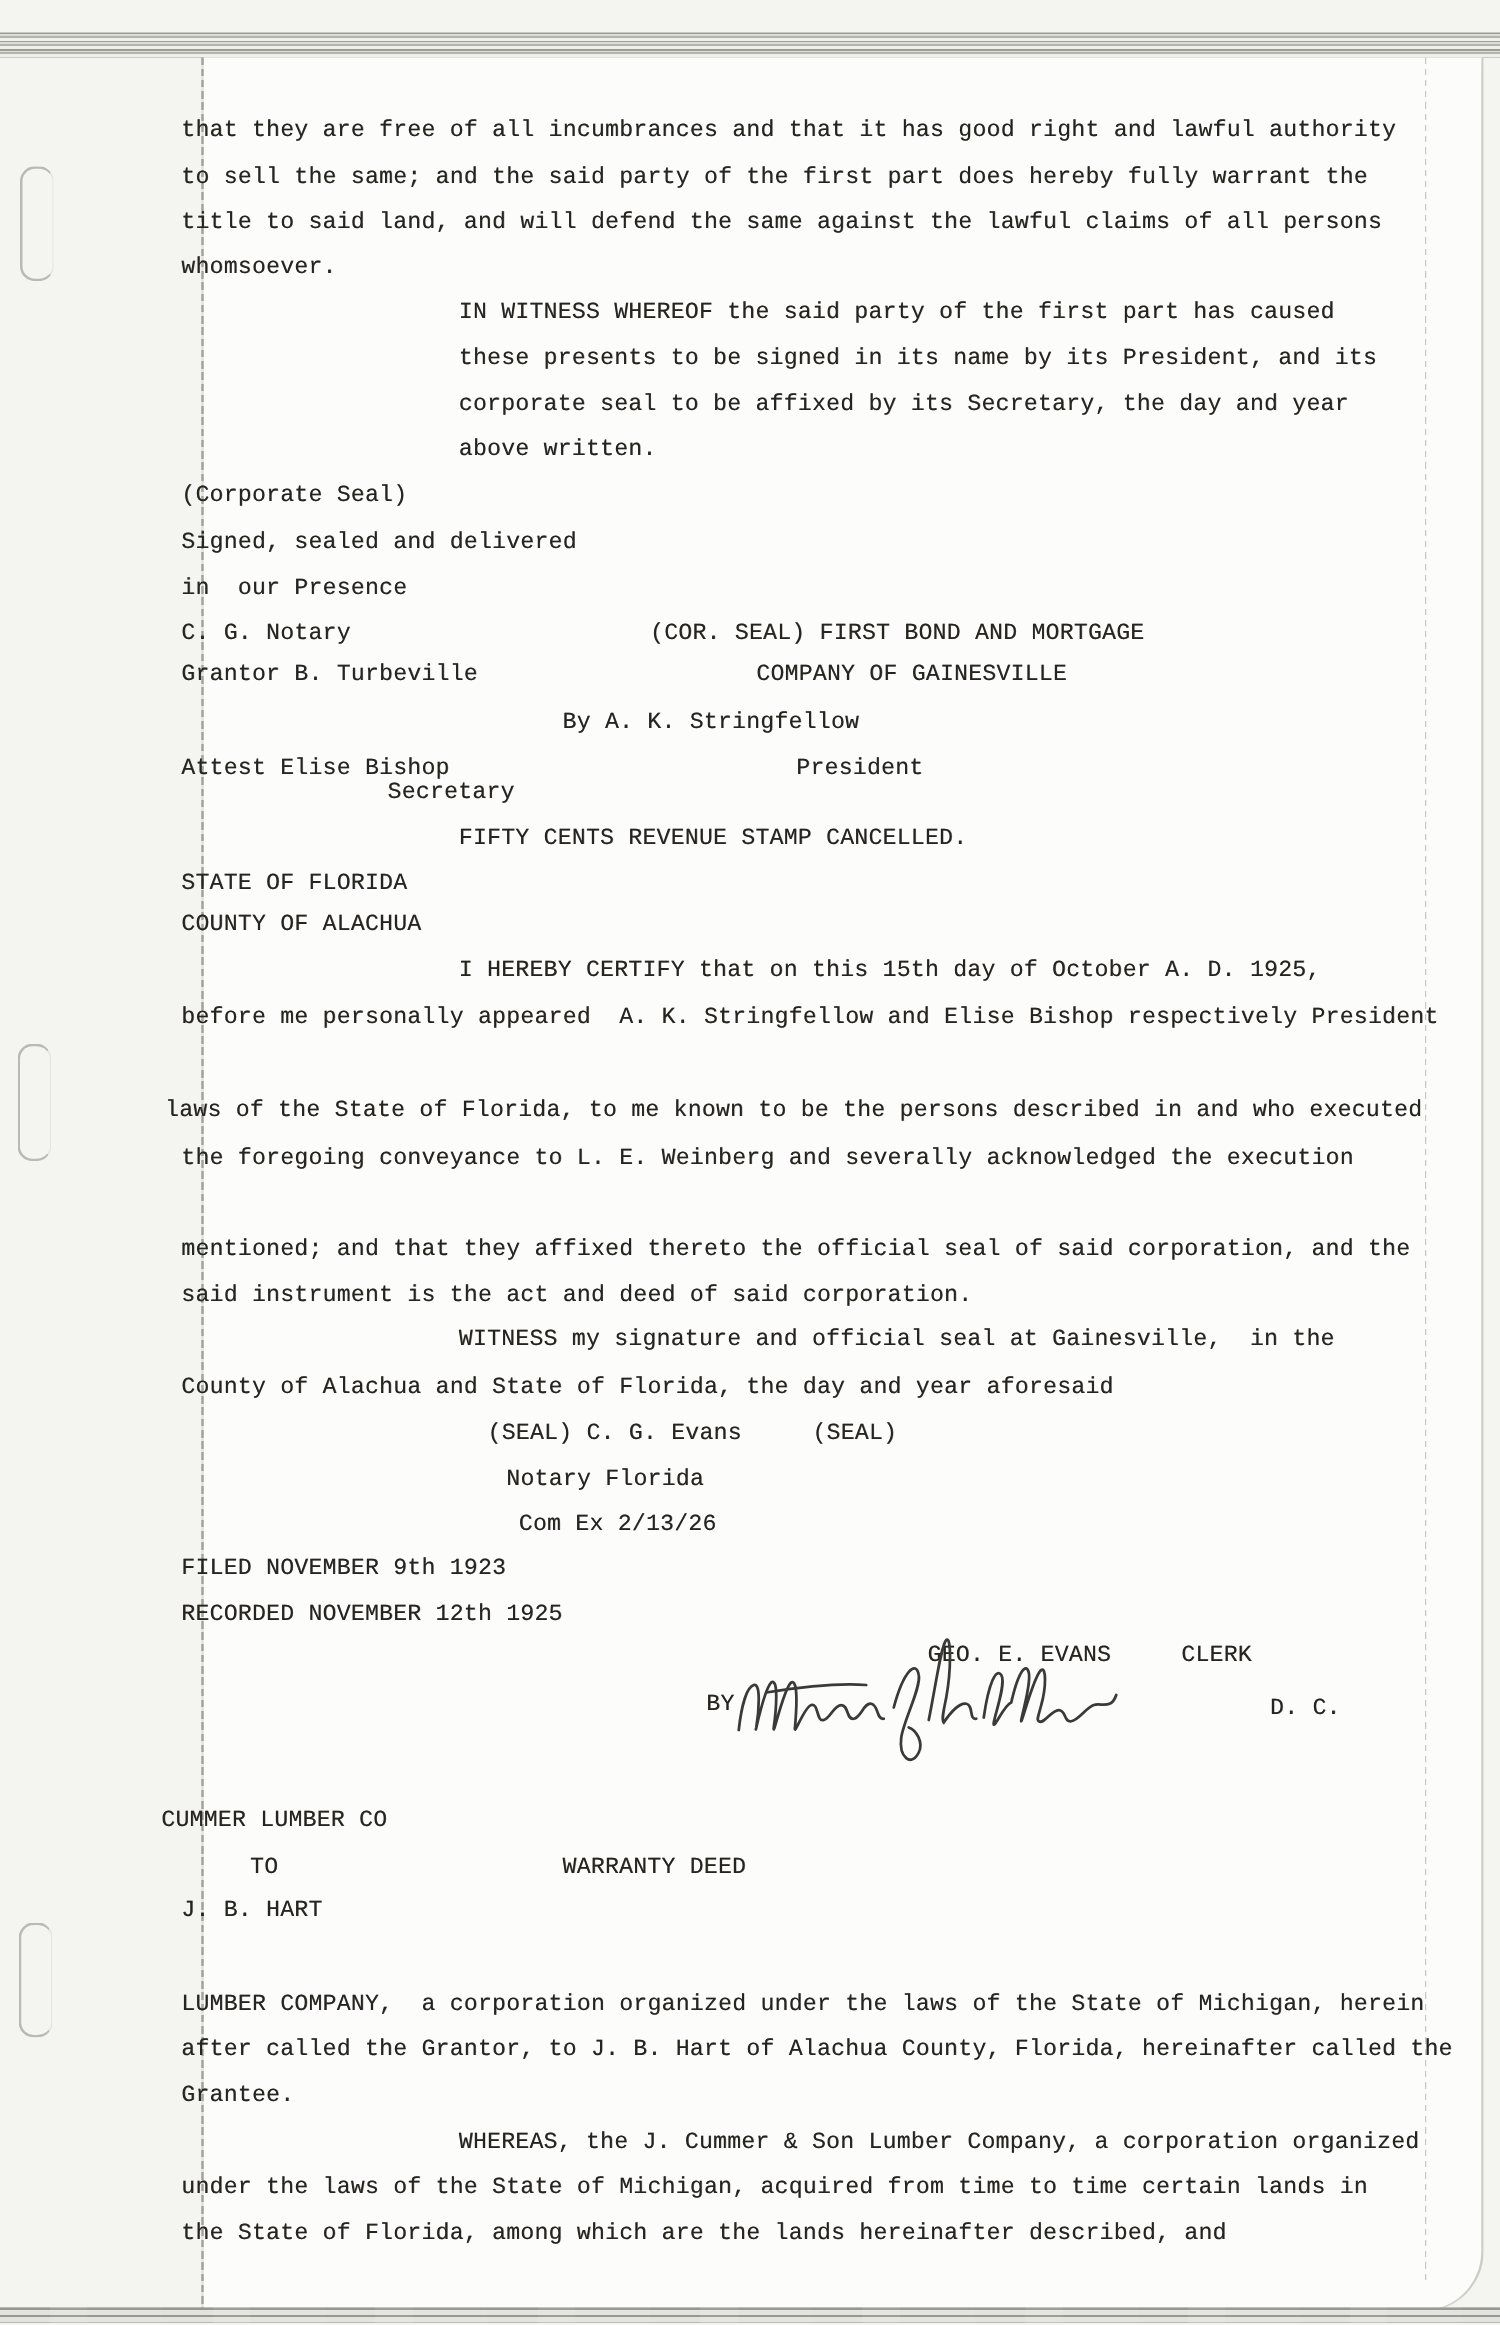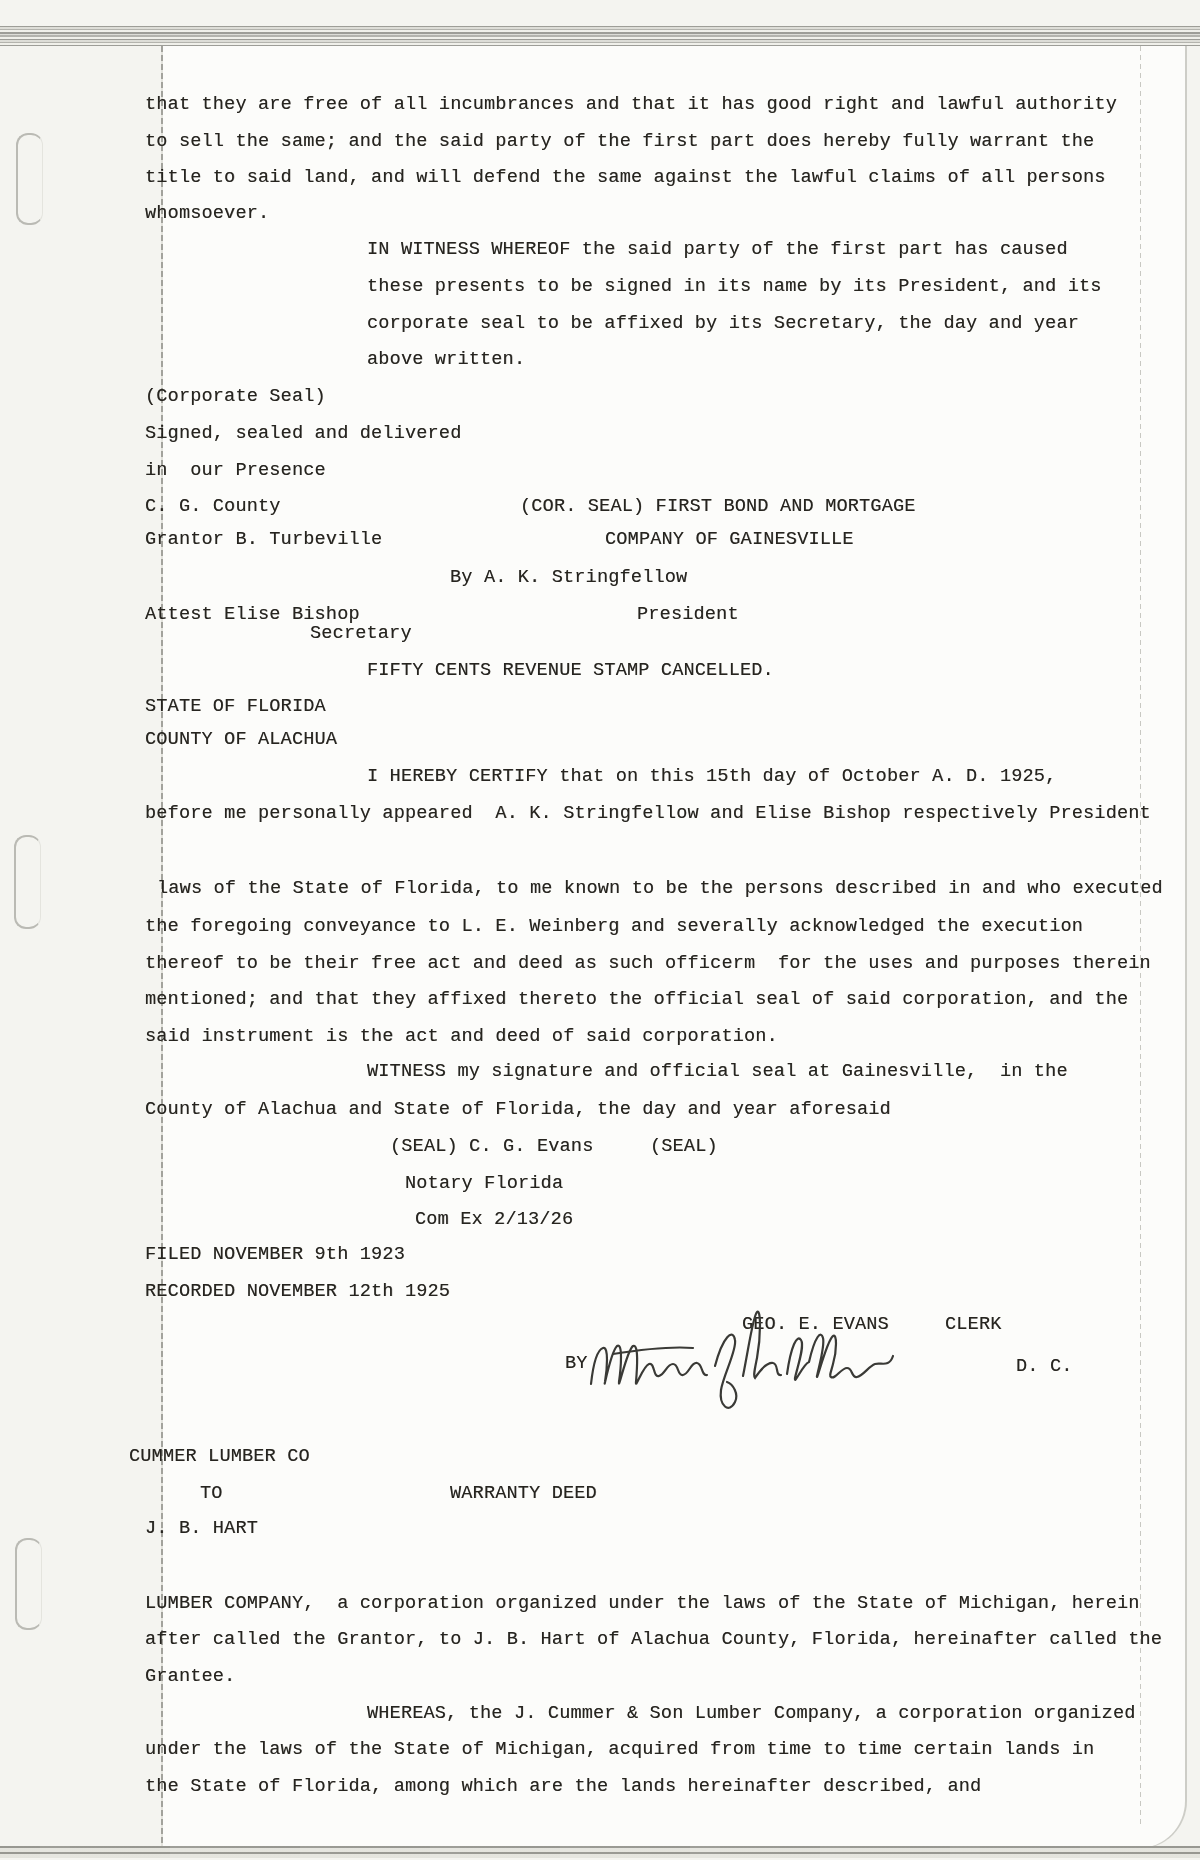--- a/index.html
+++ b/index.html
@@ -73,37 +73,36 @@
   <span class="tl" style="left:145px;top:203px">whomsoever.</span>
 
   <span class="tl" style="left:367px;top:239px">IN WITNESS WHEREOF the said party of the first part has caused</span>
   <span class="tl" style="left:367px;top:276px">these presents to be signed in its name by its President, and its</span>
   <span class="tl" style="left:367px;top:313px">corporate seal to be affixed by its Secretary, the day and year</span>
   <span class="tl" style="left:367px;top:349px">above written.</span>
 
   <span class="tl" style="left:145px;top:386px">(Corporate Seal)</span>
   <span class="tl" style="left:145px;top:423px">Signed, sealed and delivered</span>
   <span class="tl" style="left:145px;top:460px">in  our Presence</span>
-  <span class="tl" style="left:145px;top:496px">C. G. County</span>
+  <span class="tl" style="left:145px;top:496px">C. G. Notary</span>
   <span class="tl" style="left:520px;top:496px">(COR. SEAL) FIRST BOND AND MORTGAGE</span>
   <span class="tl" style="left:145px;top:529px">Grantor B. Turbeville</span>
   <span class="tl" style="left:605px;top:529px">COMPANY OF GAINESVILLE</span>
   <span class="tl" style="left:450px;top:567px">By A. K. Stringfellow</span>
   <span class="tl" style="left:145px;top:604px">Attest Elise Bishop</span>
   <span class="tl" style="left:637px;top:604px">President</span>
   <span class="tl" style="left:310px;top:623px">Secretary</span>
   <span class="tl" style="left:367px;top:660px">FIFTY CENTS REVENUE STAMP CANCELLED.</span>
 
   <span class="tl" style="left:145px;top:696px">STATE OF FLORIDA</span>
   <span class="tl" style="left:145px;top:729px">COUNTY OF ALACHUA</span>
   <span class="tl" style="left:367px;top:766px">I HEREBY CERTIFY that on this 15th day of October A. D. 1925,</span>
   <span class="tl" style="left:145px;top:803px">before me personally appeared  A. K. Stringfellow and Elise Bishop respectively President</span>
-  <span class="tl" style="left:157px;top:878px">laws of the State of Florida, to me known to be the persons described in and who executed</span>
+  <span class="tl" style="left:132px;top:878px">laws of the State of Florida, to me known to be the persons described in and who executed</span>
   <span class="tl" style="left:145px;top:916px">the foregoing conveyance to L. E. Weinberg and severally acknowledged the execution</span>
-  <span class="tl" style="left:145px;top:953px">thereof to be their free act and deed as such officerm  for the uses and purposes therein</span>
   <span class="tl" style="left:145px;top:989px">mentioned; and that they affixed thereto the official seal of said corporation, and the</span>
   <span class="tl" style="left:145px;top:1026px">said instrument is the act and deed of said corporation.</span>
   <span class="tl" style="left:367px;top:1061px">WITNESS my signature and official seal at Gainesville,  in the</span>
   <span class="tl" style="left:145px;top:1099px">County of Alachua and State of Florida, the day and year aforesaid</span>
   <span class="tl" style="left:390px;top:1136px">(SEAL) C. G. Evans     (SEAL)</span>
   <span class="tl" style="left:405px;top:1173px">Notary Florida</span>
   <span class="tl" style="left:415px;top:1209px">Com Ex 2/13/26</span>
 
   <span class="tl" style="left:145px;top:1244px">FILED NOVEMBER 9th 1923</span>
   <span class="tl" style="left:145px;top:1281px">RECORDED NOVEMBER 12th 1925</span>

